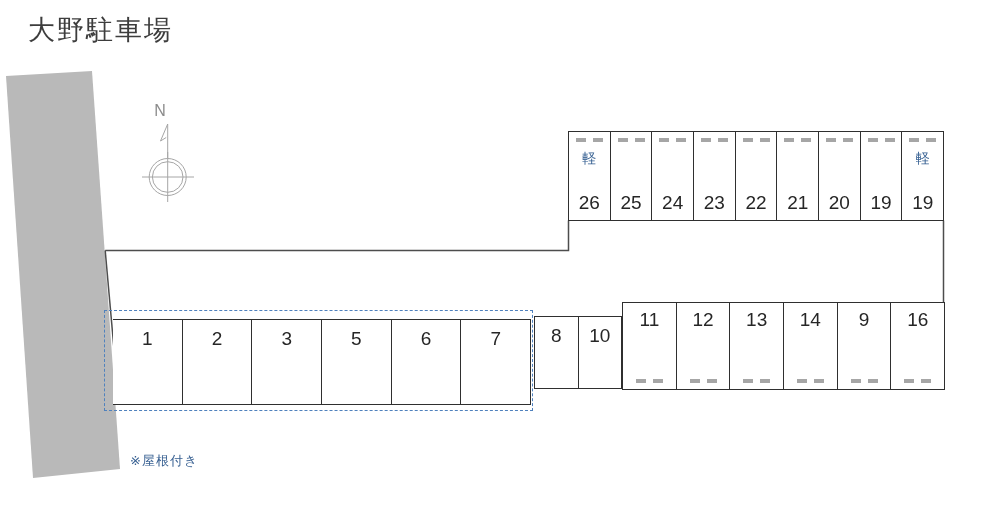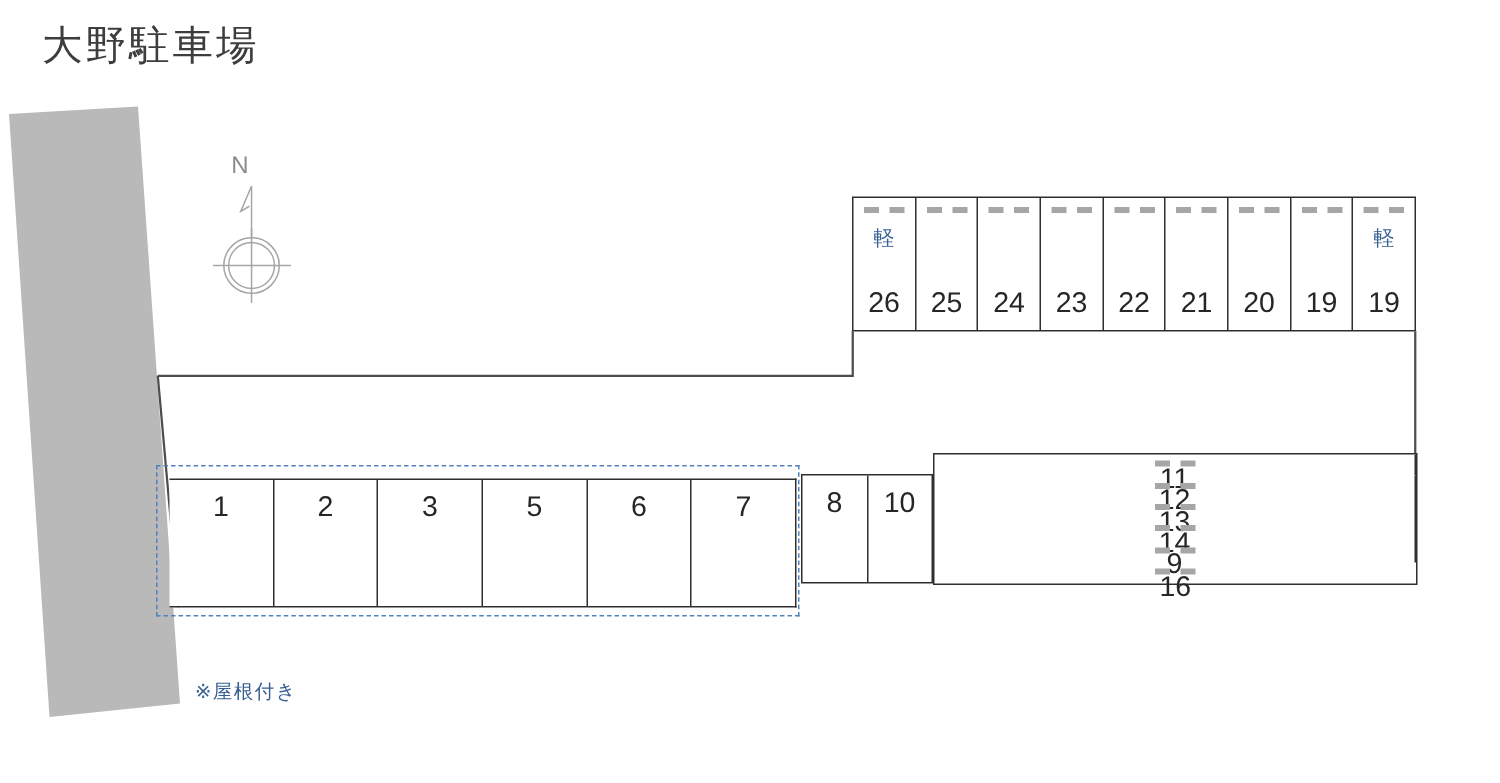--- a/index.html
+++ b/index.html
@@ -53,21 +53,21 @@
   }
 
   
   .row {
     position: absolute;
     display: flex;
     background: #ffffff;
     border: 1px solid #2f2f2f;
   }
   .row-top     { left: 568px; top: 131px; width: 376px; height: 90px; }
-  .row-right   { left: 622px; top: 302px; width: 323px; height: 88px; flex-direction: column; }
+  .row-right   { left: 622px; top: 302px; width: 323px; height: 88px; }
   .row-middle  { left: 534px; top: 316px; width: 88px;  height: 73px; }
   .row-covered { left: 113px; top: 319px; width: 418px; height: 86px; border-left: none; }
 
   .cell {
     position: relative;
     flex: 1 1 0;
     min-width: 0;
   }
   .cell:not(:last-child) { border-right: 1px solid #2f2f2f; }
 

